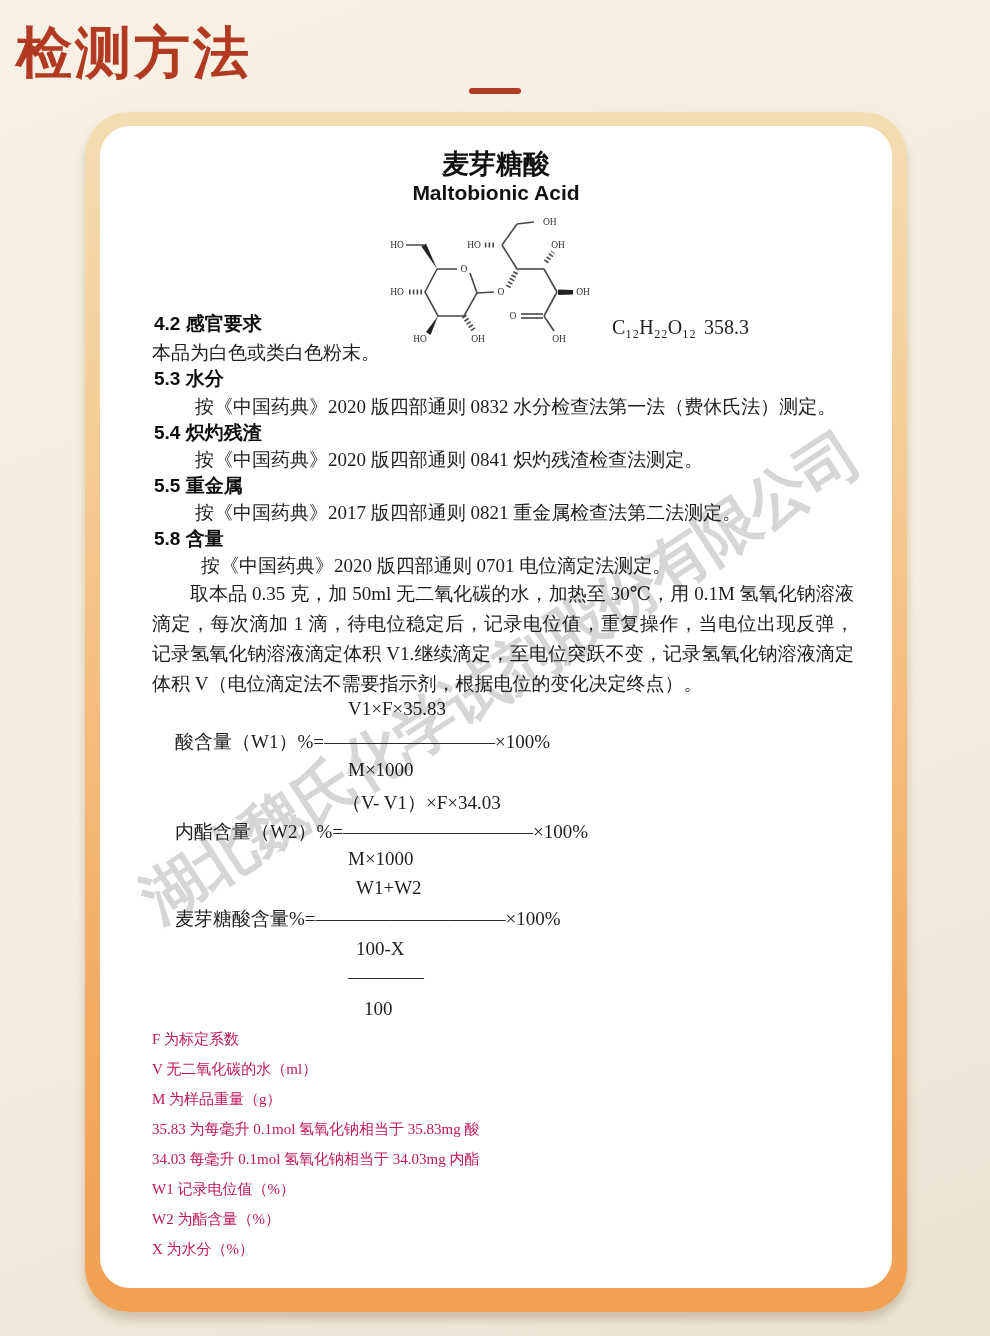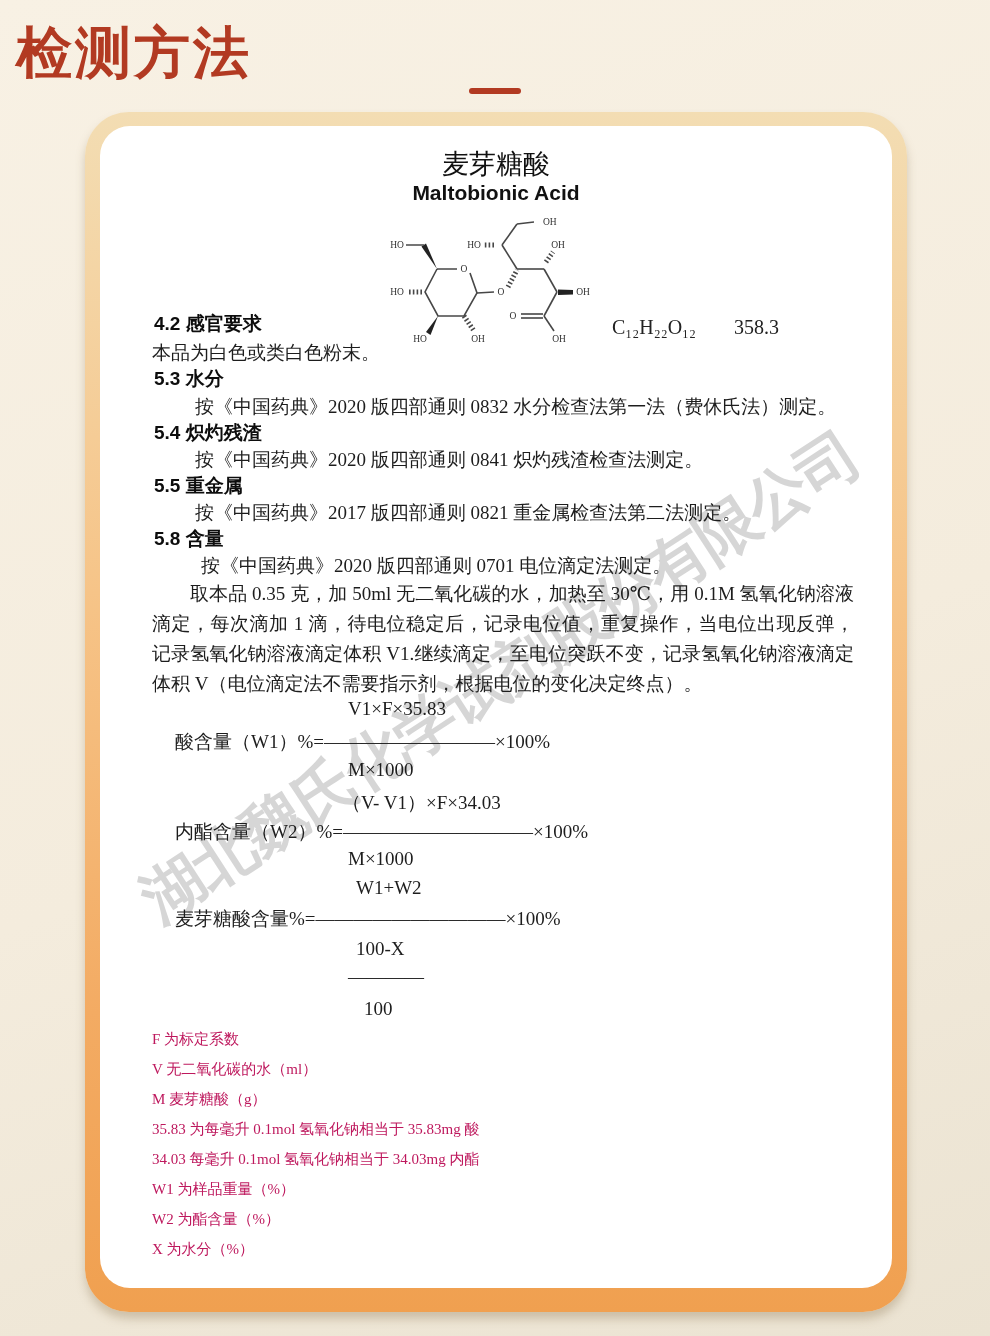--- a/index.html
+++ b/index.html
@@ -32,33 +32,33 @@
     position:absolute;left:-35px;top:518px;width:870px;height:66px;
     text-align:center;font-size:62px;line-height:66px;white-space:nowrap;
     font-family:"Liberation Sans","DejaVu Sans",sans-serif;font-weight:bold;
     color:#9e9e9e;opacity:.42;transform:rotate(-33deg);z-index:1;
     letter-spacing:-2px;pointer-events:none;
   }
   .content{position:absolute;inset:0;z-index:2;}
   .zh-name{
     position:absolute;top:20px;left:0;width:100%;text-align:center;
     font-family:"Liberation Sans","DejaVu Sans",sans-serif;
-    font-size:27px;font-weight:normal;color:#111;
+    font-size:27px;font-weight:bold;color:#111;
   }
   .en-name{
     position:absolute;top:55px;left:0;width:100%;text-align:center;
     font-family:"Liberation Sans","DejaVu Sans",sans-serif;
     font-size:21px;font-weight:600;color:#111;
   }
   .structure{position:absolute;left:282px;top:80px;width:232px;height:148px;}
   .mol-formula{
     position:absolute;left:512px;top:190px;font-size:20px;color:#222;
     font-family:"Liberation Serif","DejaVu Serif",serif;
   }
-  .mol-formula .mw{margin-left:38px;}
+  .mol-formula .mw{margin-left:8px;}
   .sec-h{
     position:absolute;left:54px;
     font-family:"Liberation Sans","DejaVu Sans",sans-serif;
     font-size:19px;font-weight:bold;color:#0d0d0d;white-space:nowrap;
   }
   .sec-b{
     position:absolute;font-size:19px;color:#1d1d1d;white-space:nowrap;
   }
   .h0{top:185px}.b0{top:214px;left:52px}
   .h1{top:240px}.b1{top:268px;left:95px}
@@ -176,23 +176,23 @@
       <div class="fl fl5">M×1000</div>
       <div class="fl fl6">W1+W2</div>
       <div class="fl fl7">麦芽糖酸含量%=——————————×100%</div>
       <div class="fl fl8">100-X</div>
       <div class="fl fl9">————</div>
       <div class="fl fl10">100</div>
 
       <div class="definitions">
         <div>F 为标定系数</div>
         <div>V 无二氧化碳的水（ml）</div>
-        <div>M 麦芽糖酸（g）</div>
+        <div>M 为样品重量（g）</div>
         <div>35.83 为每毫升 0.1mol 氢氧化钠相当于 35.83mg 酸</div>
         <div>34.03 每毫升 0.1mol 氢氧化钠相当于 34.03mg 内酯</div>
-        <div>W1 为样品重量（%）</div>
+        <div>W1 记录电位值（%）</div>
         <div>W2 为酯含量（%）</div>
         <div>X 为水分（%）</div>
       </div>
 
     </div>
   </div>
 </div>
 
 </body></html>

